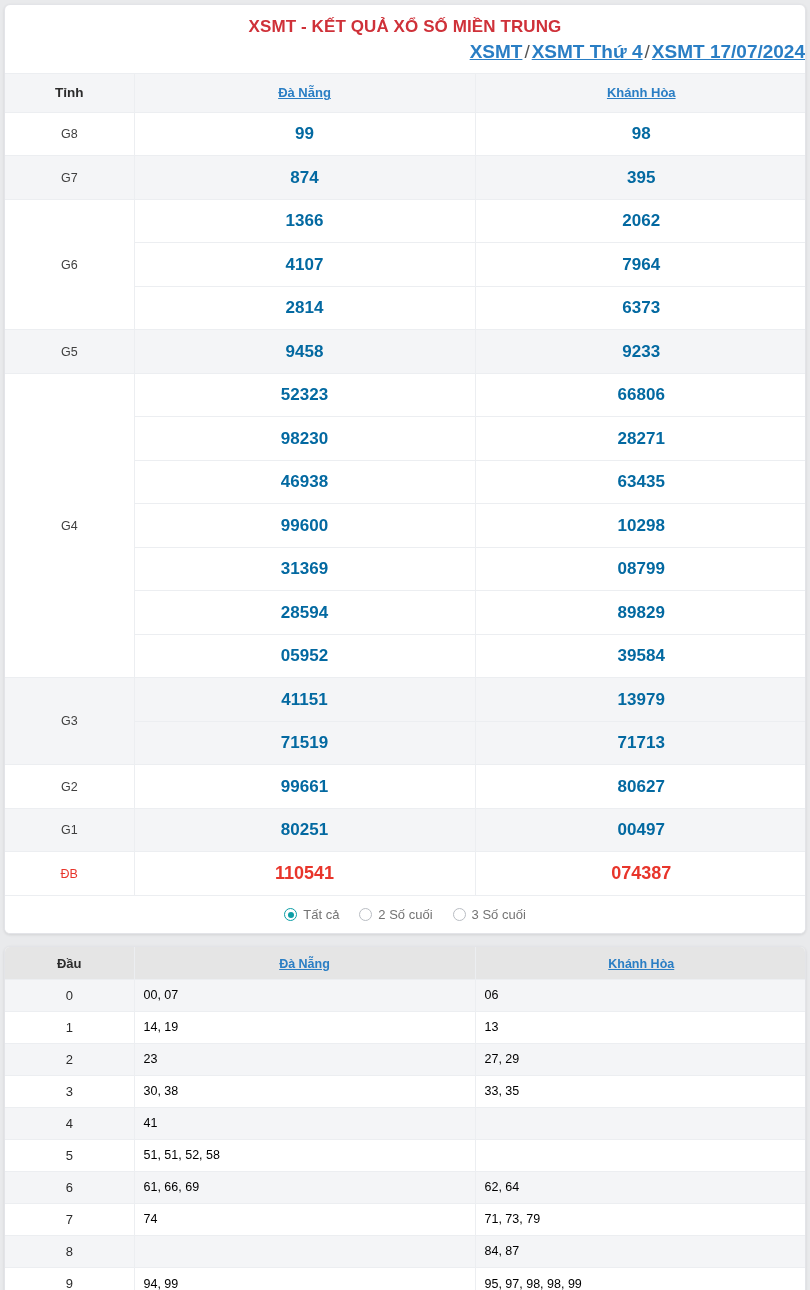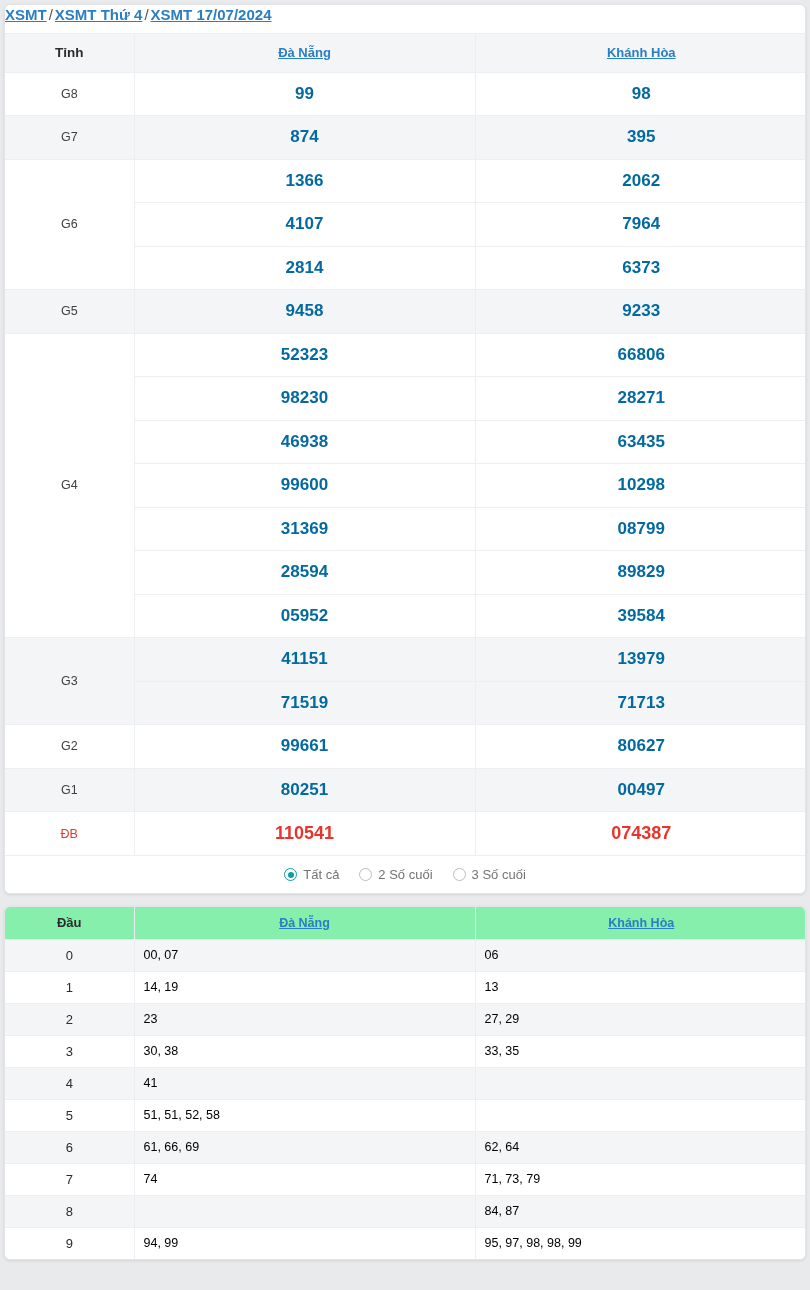--- a/index.html
+++ b/index.html
@@ -30,22 +30,22 @@
   .title {
     text-align: center;
     color: #cf3139;
     font-size: 17px;
     font-weight: 700;
     letter-spacing: .1px;
     padding: 11px 0 3px 0;
     line-height: 1.25;
   }
   .breadcrumb {
-    text-align: left;
-    font-size: 15px;
+    text-align: right;
+    font-size: 19px;
     padding: 0 0 8px 0;
     color: #4a4a4a;
     line-height: 1.3;
   }
   .breadcrumb a {
     color: #2a7ec4;
     text-decoration: underline;
     font-weight: 700;
   }
   .breadcrumb .sep { color: #555; margin: 0 2px; font-weight: 400; }
@@ -159,21 +159,21 @@
 
   table.head th, table.head td {
     border-top: 1px solid #eceef1;
     border-left: 1px solid #eceef1;
     height: 32px;
   }
   table.head th:first-child, table.head td:first-child { border-left: none; }
   table.head thead th { border-top: none; }
 
   table.head thead th {
-    background: #86efac;
+    background: #e5e5e5;
     font-size: 13px;
     font-weight: 700;
     color: #2c2c2c;
     text-align: center;
   }
   table.head thead th.prov a {
     color: #2a7ec4;
     text-decoration: underline;
     font-weight: 700;
     font-size: 12.5px;
@@ -193,20 +193,21 @@
   table.head tr.shade td { background: #f4f5f7; }
   table.head tr.plain td { background: #ffffff; }
 </style>
 </head>
 <body>
 
 <div class="page">
 
   <div class="card">
 
+    <div class="title">XSMT - KẾT QUẢ XỔ SỐ MIỀN TRUNG</div>
 
     <div class="breadcrumb">
       <a href="#">XSMT</a><span class="sep">/</span><a href="#">XSMT Thứ 4</a><span class="sep">/</span><a href="#">XSMT 17/07/2024</a>
     </div>
 
     <table class="res">
       <colgroup>
           <col class="c1">
           <col class="c2">
           <col class="c3">

